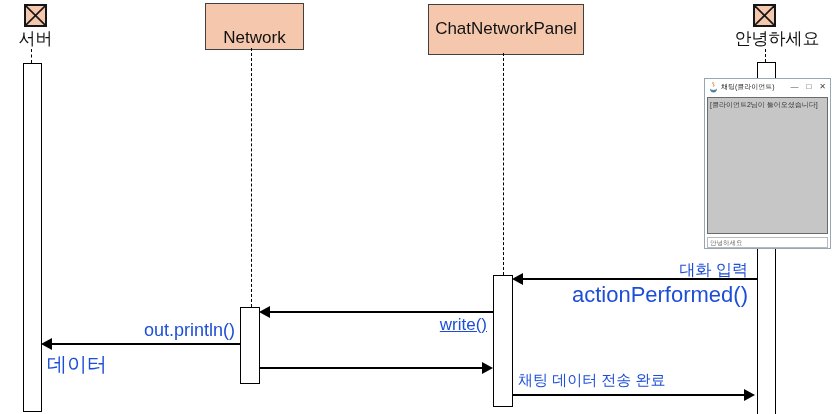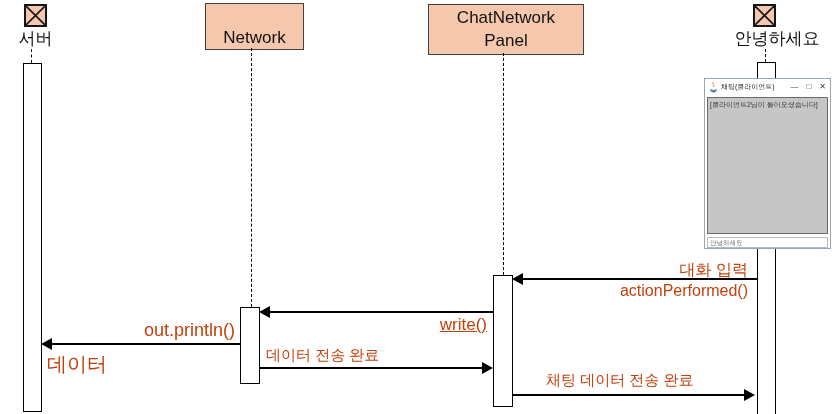--- a/index.html
+++ b/index.html
@@ -17,21 +17,21 @@
   
   .dash{position:absolute;width:0;border-left:1px dashed #000;}
   .act{position:absolute;background:#fff;border:1px solid #000;}
 
   
   .aline{position:absolute;height:0;border-top:2px solid #000;}
   .ahead-l{position:absolute;width:0;height:0;border-top:6px solid transparent;
            border-bottom:6px solid transparent;border-right:11px solid #000;}
   .ahead-r{position:absolute;width:0;height:0;border-top:6px solid transparent;
            border-bottom:6px solid transparent;border-left:11px solid #000;}
-  .mlabel{position:absolute;color:#c2410c;white-space:nowrap;}
+  .mlabel{position:absolute;color:#1d4ed8;white-space:nowrap;}
 
   
   .cwin{position:absolute;left:704px;top:78px;width:127px;height:171px;
         background:#fff;border:1px solid #97a5b5;box-sizing:border-box;z-index:5;}
   .cw-titlebar{position:absolute;left:0;top:0;right:0;height:16px;display:flex;
                align-items:center;padding:0 4px;box-sizing:border-box;}
   .cw-title{font-size:7px;color:#222;margin-left:3px;white-space:nowrap;overflow:hidden;flex:1;}
   .cw-btn{font-size:8px;color:#444;margin-left:8px;line-height:1;}
   .cw-log{position:absolute;left:2px;right:2px;top:18px;height:137px;background:#c6c6c6;
           border:1px solid #6b6b6b;box-sizing:border-box;padding:2px;font-size:7px;color:#333;}
@@ -53,21 +53,21 @@
   <div class="actor-label" style="left:3px;top:27px;width:65px;">서버</div>
   <div class="dash" style="left:31px;top:49px;height:14px;"></div>
   <div class="act" style="left:23px;top:63px;width:17px;height:347px;"></div>
 
   <div class="obj-box" style="left:205px;top:3px;width:97px;height:45px;align-items:flex-end;">
     <span>Network</span>
   </div>
   <div class="dash" style="left:251px;top:48px;height:259px;"></div>
   <div class="act" style="left:240px;top:307px;width:18px;height:75px;"></div>
 
-  <div class="obj-box" style="left:428px;top:4px;width:154px;height:49px;flex-direction:column;">
+  <div class="obj-box" style="left:428px;top:4px;width:154px;height:49px;flex-direction:row;">
     <span>ChatNetwork</span>
     <span>Panel</span>
   </div>
   <div class="dash" style="left:503px;top:53px;height:222px;"></div>
   <div class="act" style="left:493px;top:275px;width:18px;height:130px;"></div>
 
   <div class="actor-icon" style="left:753px;top:4px;">
     <svg width="19" height="19" viewBox="0 0 19 19">
       <line x1="0" y1="0" x2="19" y2="19" stroke="#151515" stroke-width="1.6"></line>
       <line x1="19" y1="0" x2="0" y2="19" stroke="#151515" stroke-width="1.6"></line>
@@ -88,32 +88,31 @@
       <span class="cw-btn">□</span>
       <span class="cw-btn">✕</span>
     </div>
     <div class="cw-log">[클라이언트2님이 들어오셨습니다]</div>
     <div class="cw-input">안녕하세요</div>
   </div>
 
   <div class="mlabel" style="right:84px;top:260px;font-size:16px;">대화 입력</div>
   <div class="aline" style="left:516px;top:278px;width:241px;"></div>
   <div class="ahead-l" style="left:512px;top:273px;"></div>
-  <div class="mlabel" style="right:84px;top:282px;font-size:16px;">actionPerformed()</div>
+  <div class="mlabel" style="right:84px;top:282px;font-size:22px;">actionPerformed()</div>
 
   <div class="aline" style="left:266px;top:311px;width:227px;"></div>
   <div class="ahead-l" style="left:259px;top:306px;"></div>
   <div class="mlabel" style="right:345px;top:315px;font-size:17px;text-decoration:underline;">write()</div>
 
   <div class="mlabel" style="right:597px;top:320px;font-size:18px;text-align:right;">out.println()</div>
   <div class="aline" style="left:47px;top:343px;width:193px;"></div>
   <div class="ahead-l" style="left:41px;top:338px;"></div>
   <div class="mlabel" style="left:47px;top:351px;font-size:20px;">데이터</div>
 
-  <div class="mlabel" style="left:266px;top:346px;font-size:15px;">데이터 전송 완료</div>
   <div class="aline" style="left:259px;top:367px;width:225px;"></div>
   <div class="ahead-r" style="left:482px;top:362px;"></div>
 
-  <div class="mlabel" style="left:546px;top:371px;font-size:15px;">채팅 데이터 전송 완료</div>
+  <div class="mlabel" style="left:518px;top:371px;font-size:15px;">채팅 데이터 전송 완료</div>
   <div class="aline" style="left:512px;top:394px;width:234px;"></div>
   <div class="ahead-r" style="left:744px;top:389px;"></div>
 
 </div>
 
 </body></html>

